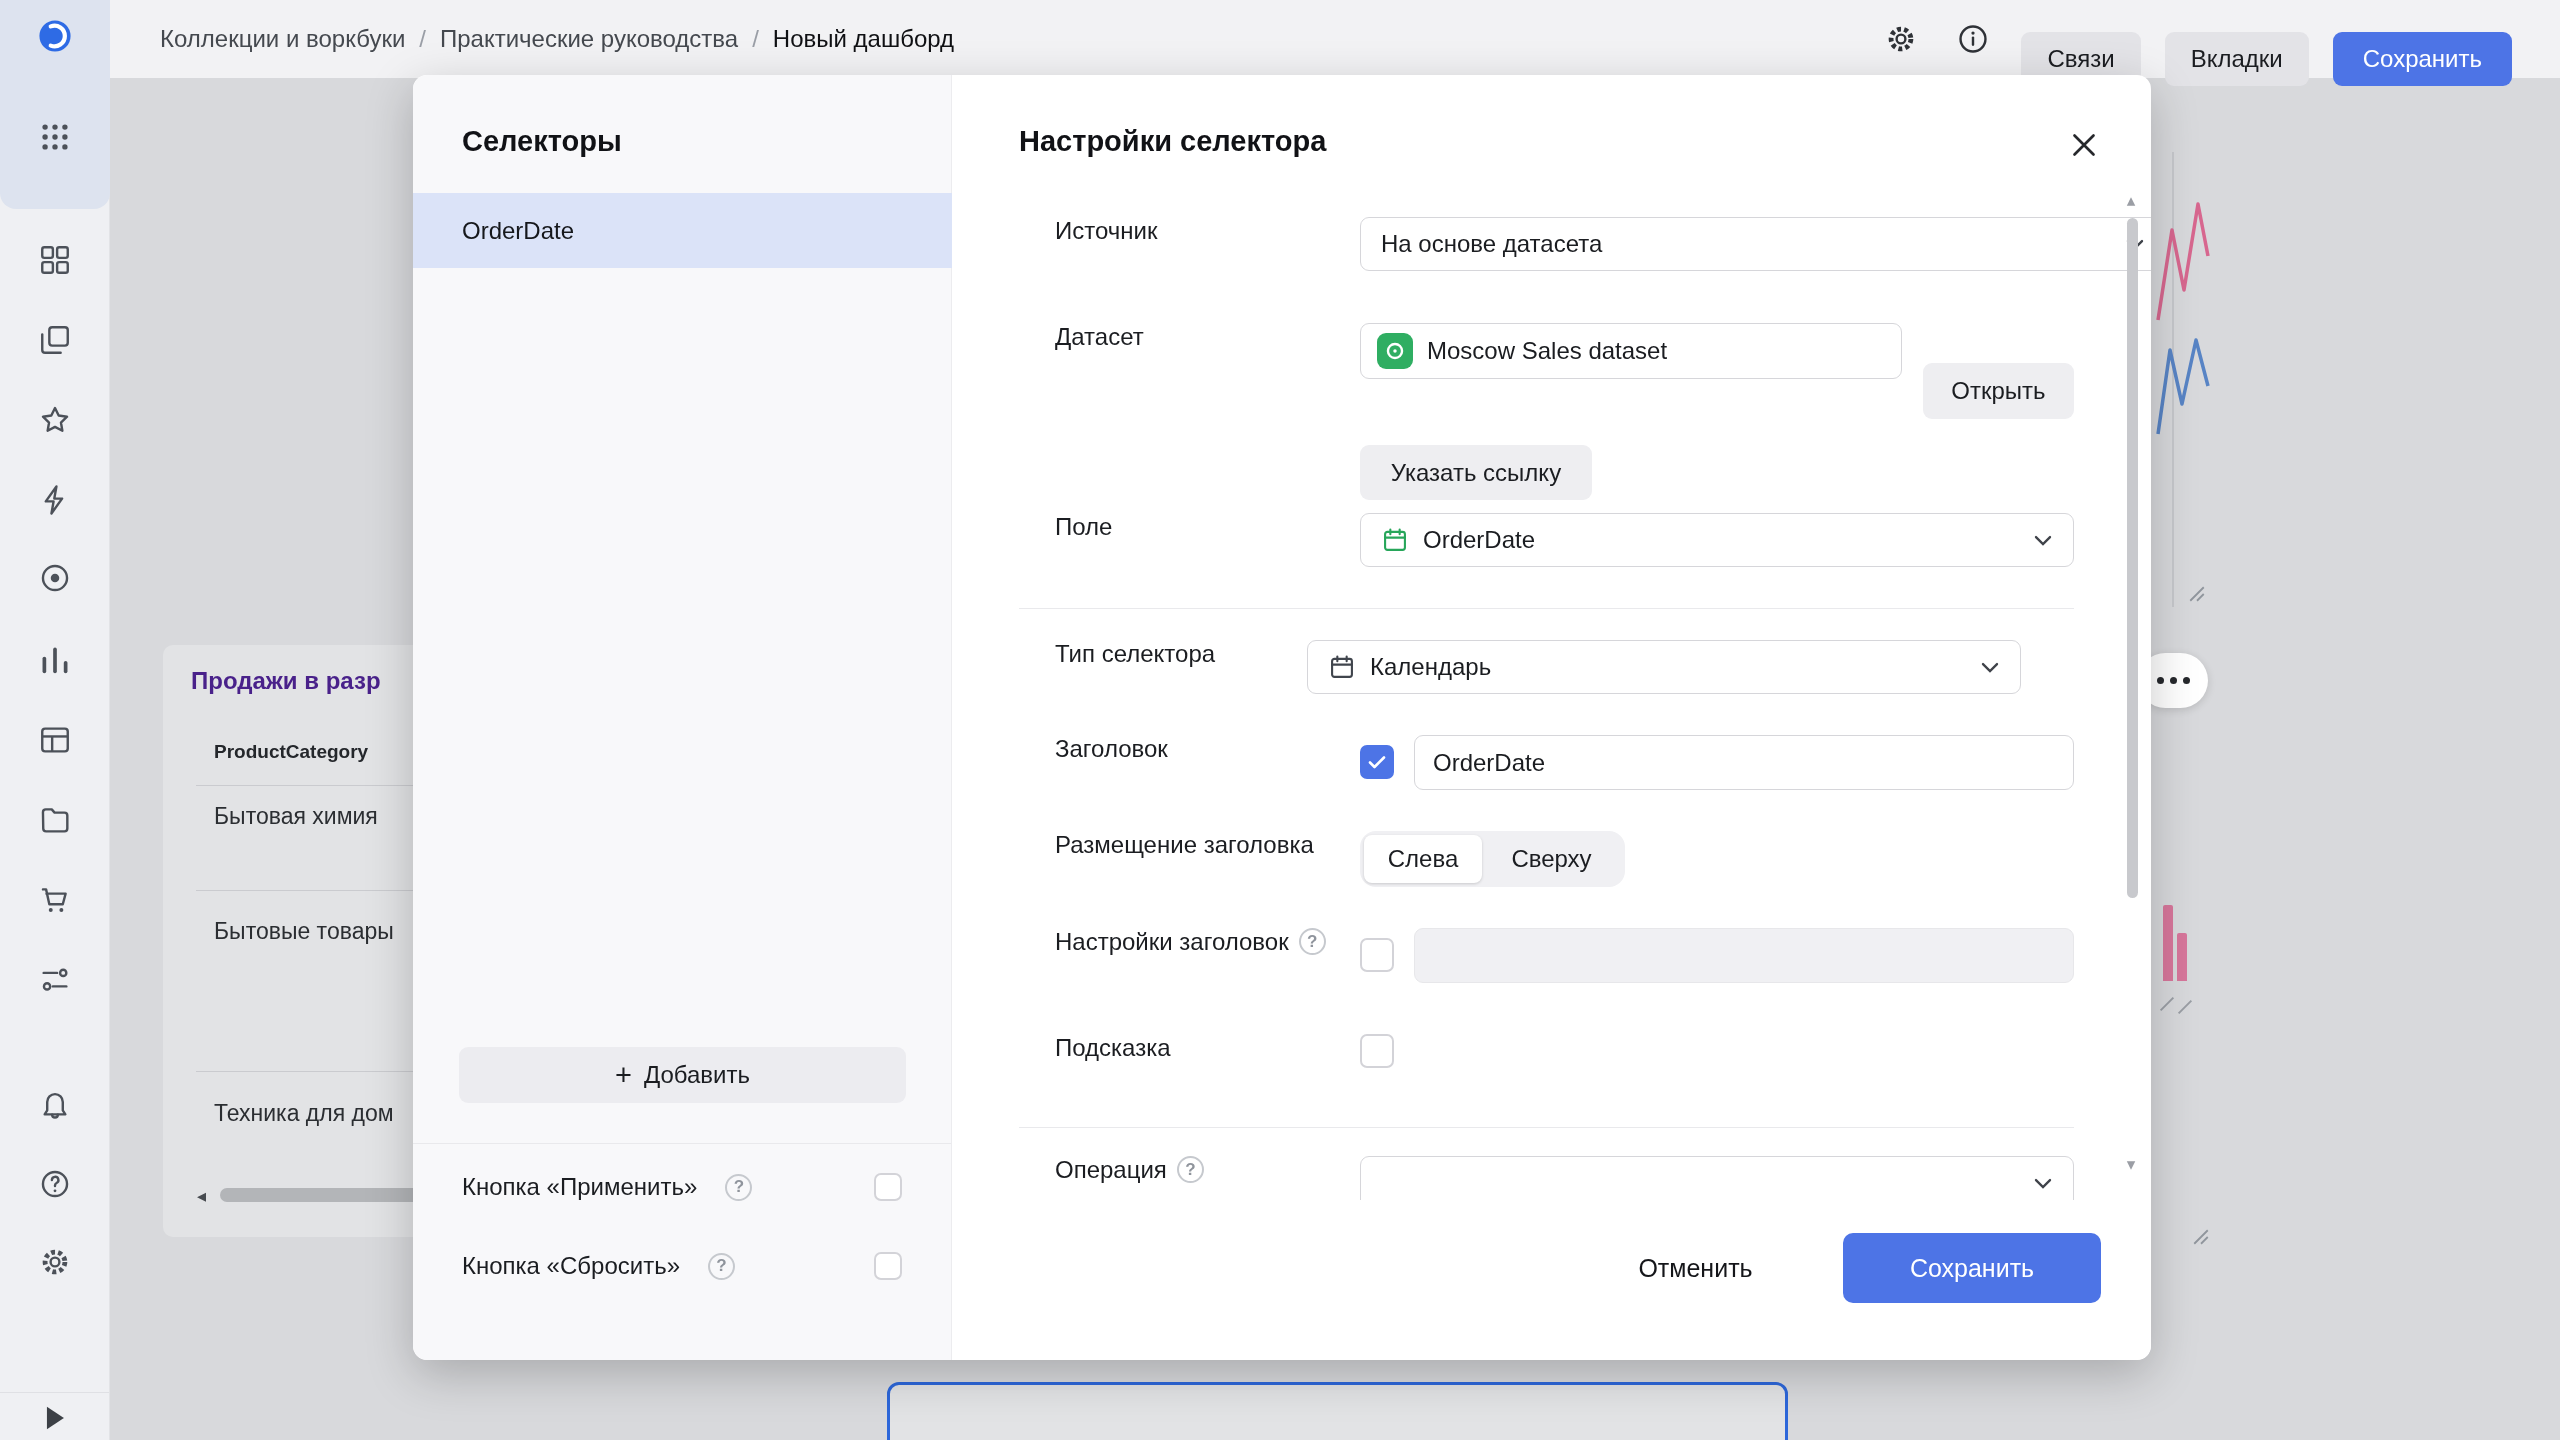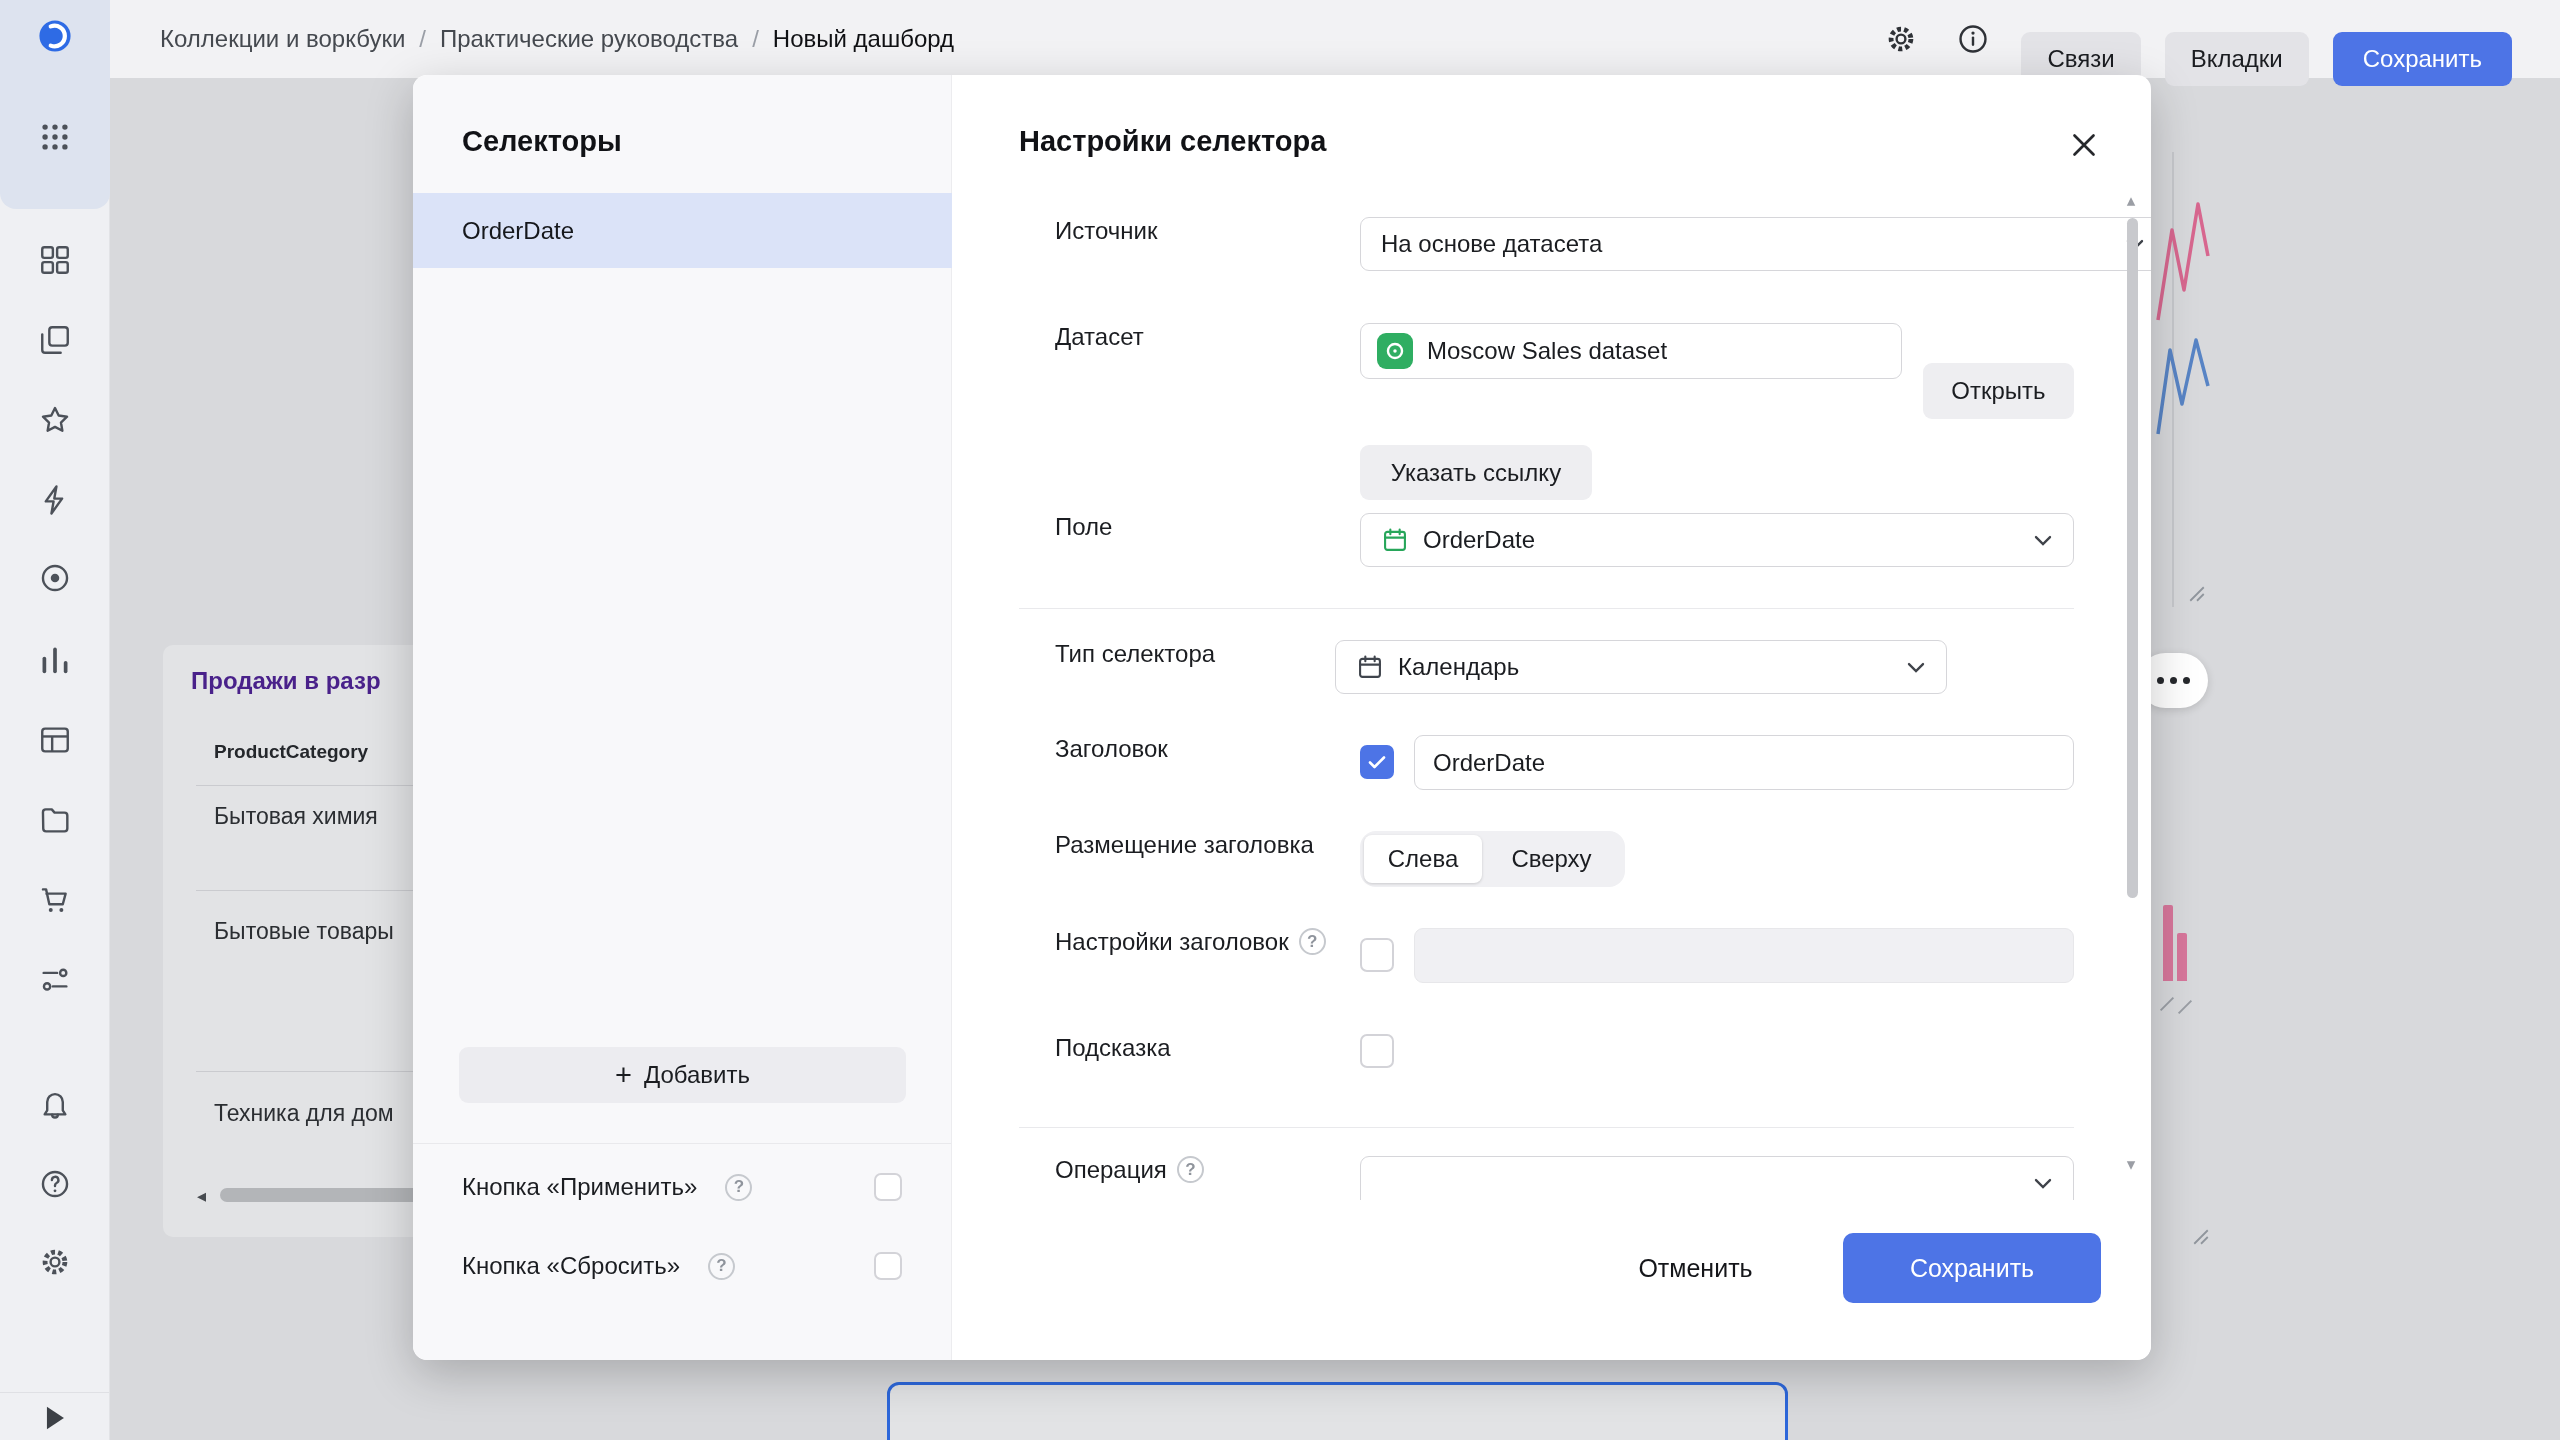--- a/index.html
+++ b/index.html
@@ -367,21 +367,21 @@
             <path d="M6 9.5l6 6 6-6"></path>
           </svg>
       </span>
     </div>
 
     <div class="hr" style="left:606px;width:1055px;top:533px"></div>
 
     <div class="flabel" style="top:565px;height:54px">
       <span>Тип селектора</span>
     </div>
-    <div class="dropdown" style="left:922px;top:565px;width:612px;height:54px">
+    <div class="dropdown" style="left:894px;top:565px;width:714px;height:54px">
       <svg viewBox="0 0 24 24" width="28" height="28" fill="none" stroke="#40454d" stroke-width="1.8" stroke-linecap="round">
         <rect x="3.5" y="5" width="17" height="15.5" rx="2"></rect>
           <path d="M3.5 10h17M8 3v4M16 3v4"></path>
       </svg>
       <span>Календарь</span>
       <span class="chev">
         <svg viewBox="0 0 24 24" width="28" height="28" fill="none" stroke="#3f434a" stroke-width="2" stroke-linecap="round">
             <path d="M6 9.5l6 6 6-6"></path>
           </svg>
       </span>

